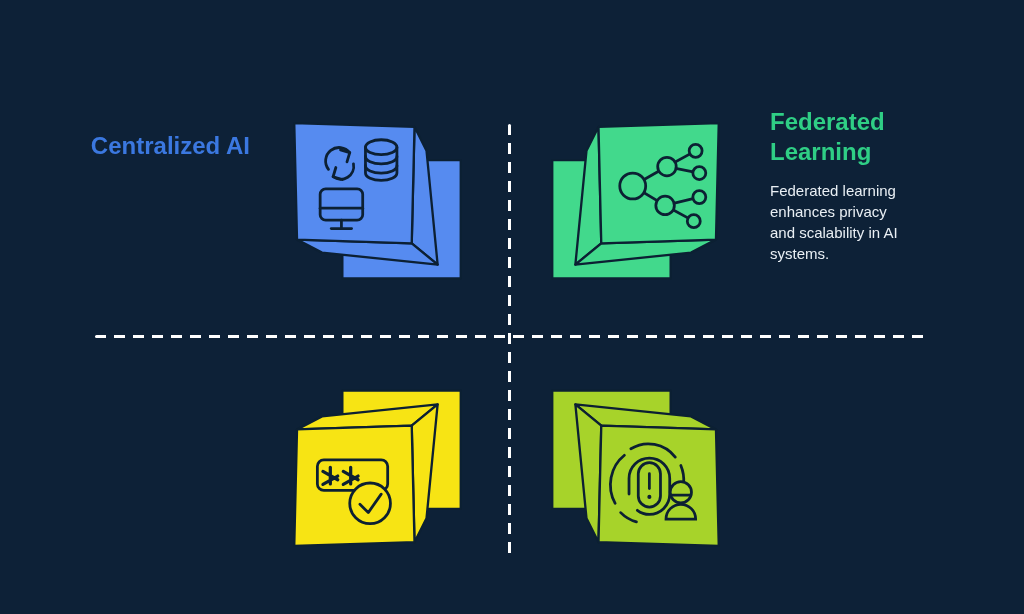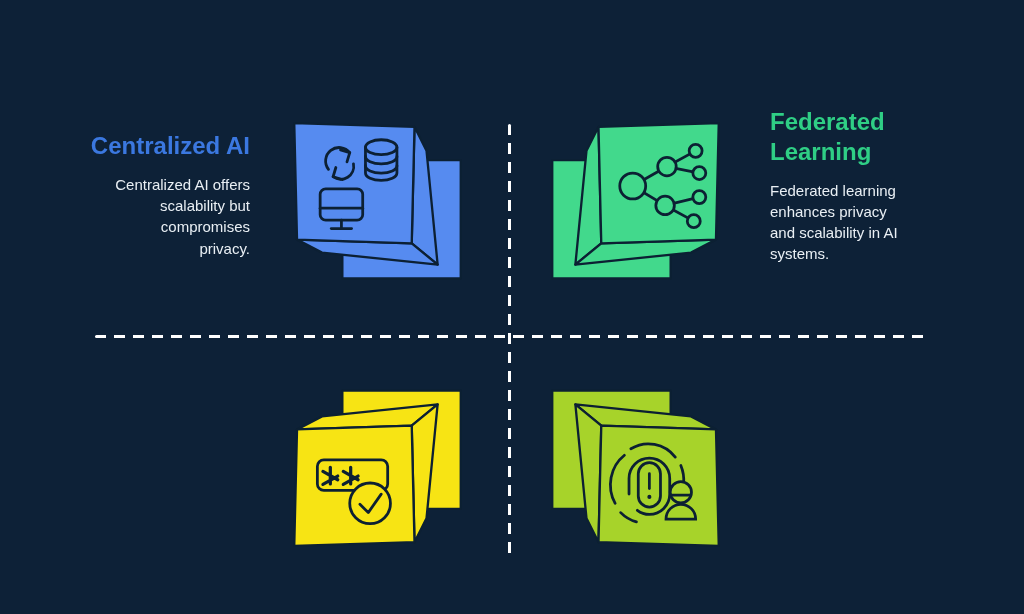--- a/index.html
+++ b/index.html
@@ -65,24 +65,20 @@
 <body>
 
 <div class="canvas">
 
 
   <div class="div-h"></div>
   <div class="div-v"></div>
 
   <div class="tblock t-tl align-right q-blue">
     <h2 class="heading">Centralized AI</h2>
-    <p class="body">Centralized AI offers
-scalability but
-compromises
-privacy.</p>
   </div>
   <svg class="icon icon-tl" viewBox="0 0 200 200">
     <rect class="face f-blue" x="62" y="52" width="128" height="128"></rect>
     <polygon class="face f-blue" points="140,16 153,42 165,165 137,142"></polygon>
     <polygon class="face f-blue" points="13,138 137,142 165,165 40,152"></polygon>
     <polygon class="face f-blue" points="10,12 140,16 137,142 13,138"></polygon>
     <g>
       <path class="glyph" d="M87,38 v28 c0,4.5 7.6,8 17,8 s17,-3.5 17,-8 v-28"></path>
       <path class="glyph" d="M87,48 c0,4.5 7.6,8 17,8 s17,-3.5 17,-8"></path>
       <path class="glyph" d="M87,58 c0,4.5 7.6,8 17,8 s17,-3.5 17,-8"></path>

